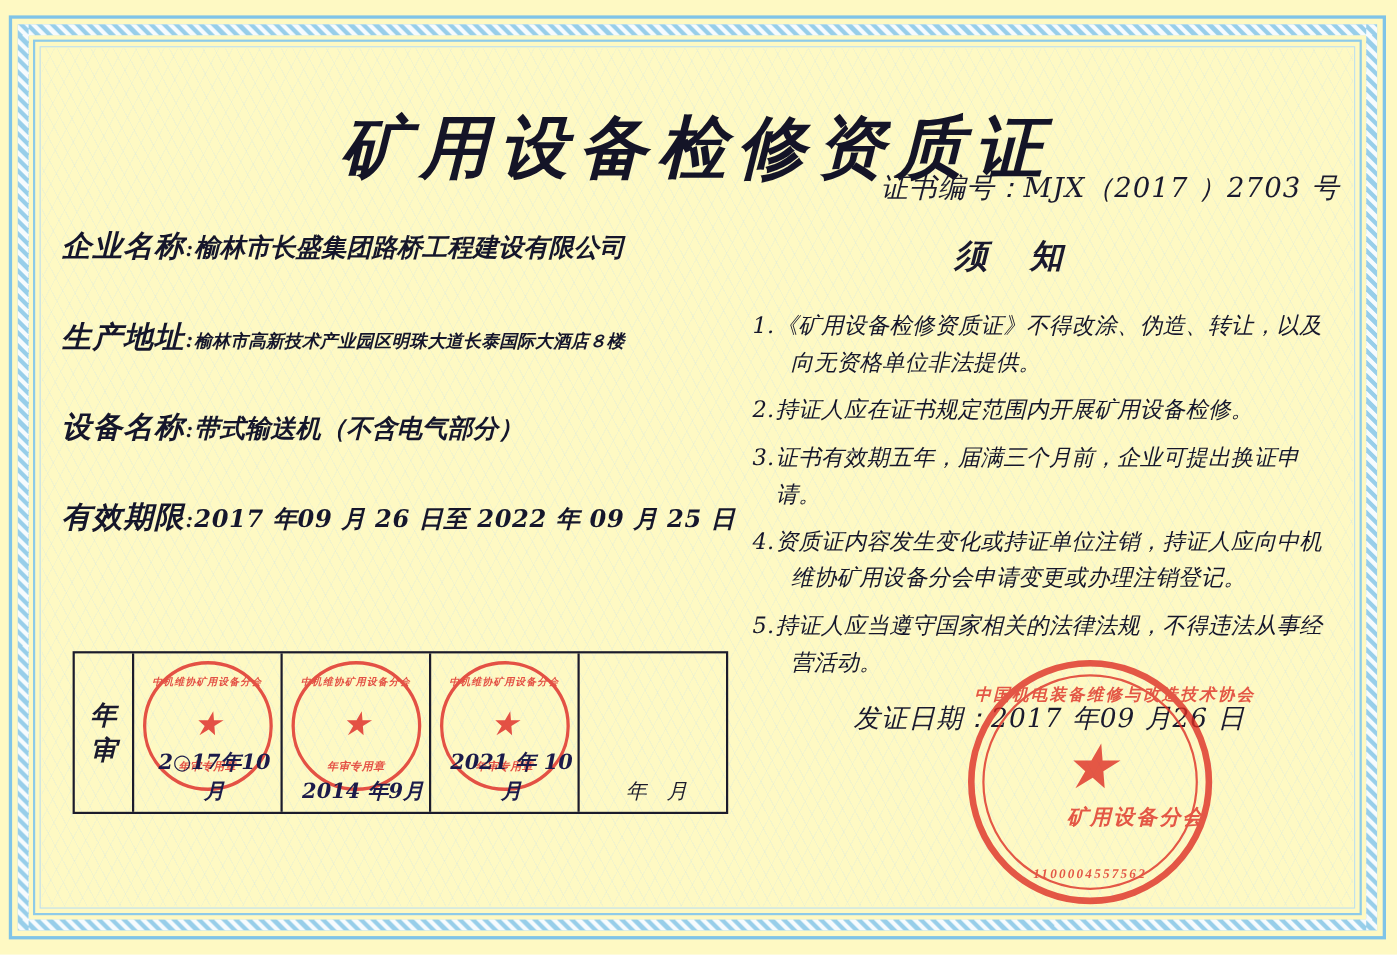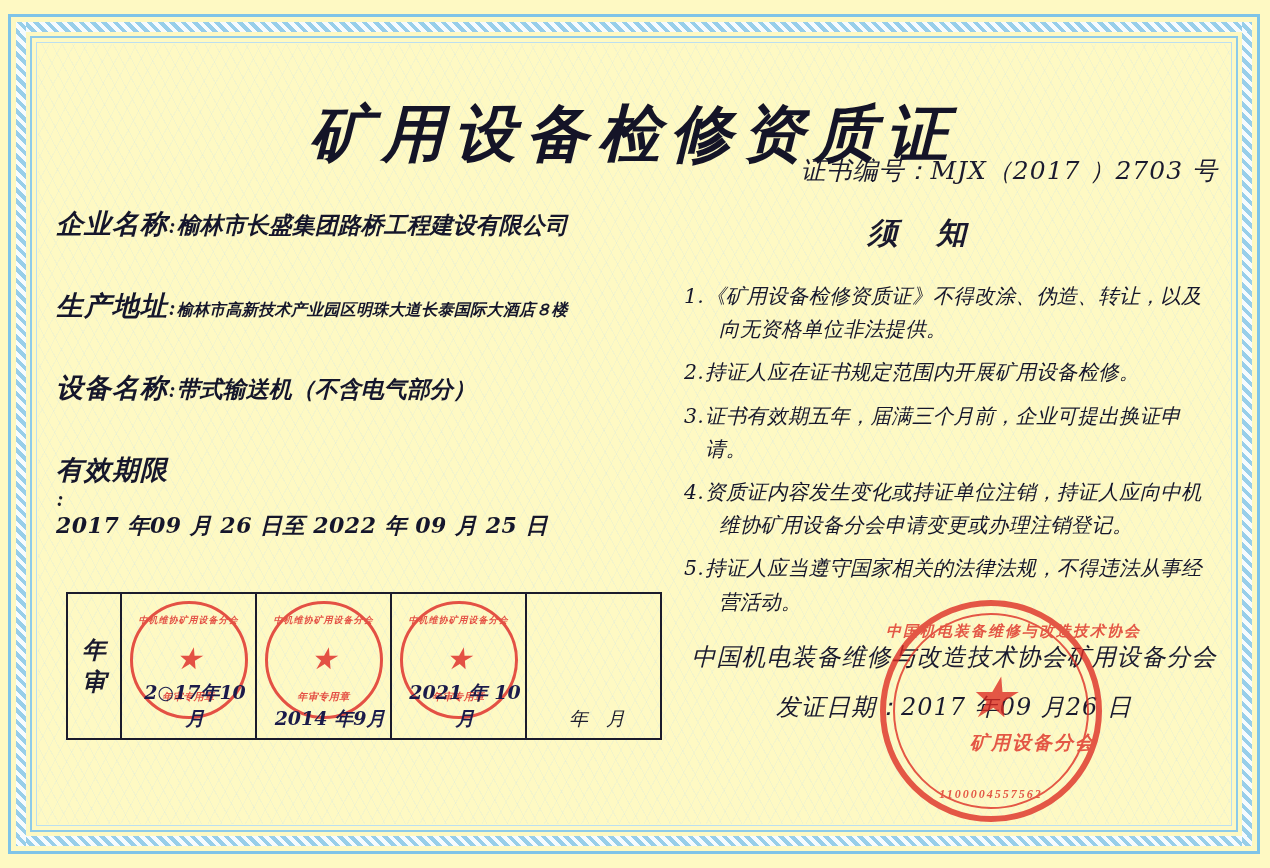--- a/index.html
+++ b/index.html
@@ -169,21 +169,21 @@
   }
   .field-value.dateline {
     font-size: 22px;
     font-weight: 600;
     letter-spacing: 0.5px;
   }
 
   #row-company { margin-top: 6px; }
   #row-address { margin-top: 0; }
   #row-equipment { margin-top: 12px; }
-  #row-valid { margin-top: 30px; flex-direction: column; }
+  #row-valid { margin-top: 30px; }
 
   
   .review-table {
     position: absolute;
     left: 10px;
     top: 392px;
     width: 596px;
     height: 148px;
     border: 2px solid #1b1b2c;
     box-sizing: border-box;
@@ -499,21 +499,20 @@
           <div class="notice-item">
             <span class="notice-num">5.</span>
             <span class="notice-text">
               <span>持证人应当遵守国家相关的法律法规，不得违法从事经</span>
               <span class="l2">营活动。</span>
             </span>
           </div>
 
         </div>
 
-        <div class="issuer">中国机电装备维修与改造技术协会矿用设备分会</div>
 
         <div class="issue-date">
           <span>发证日期：</span><span>2017 年09 月26 日</span>
         </div>
 
       </div>
     </div>
   </div>
 
   <div class="official-seal">

